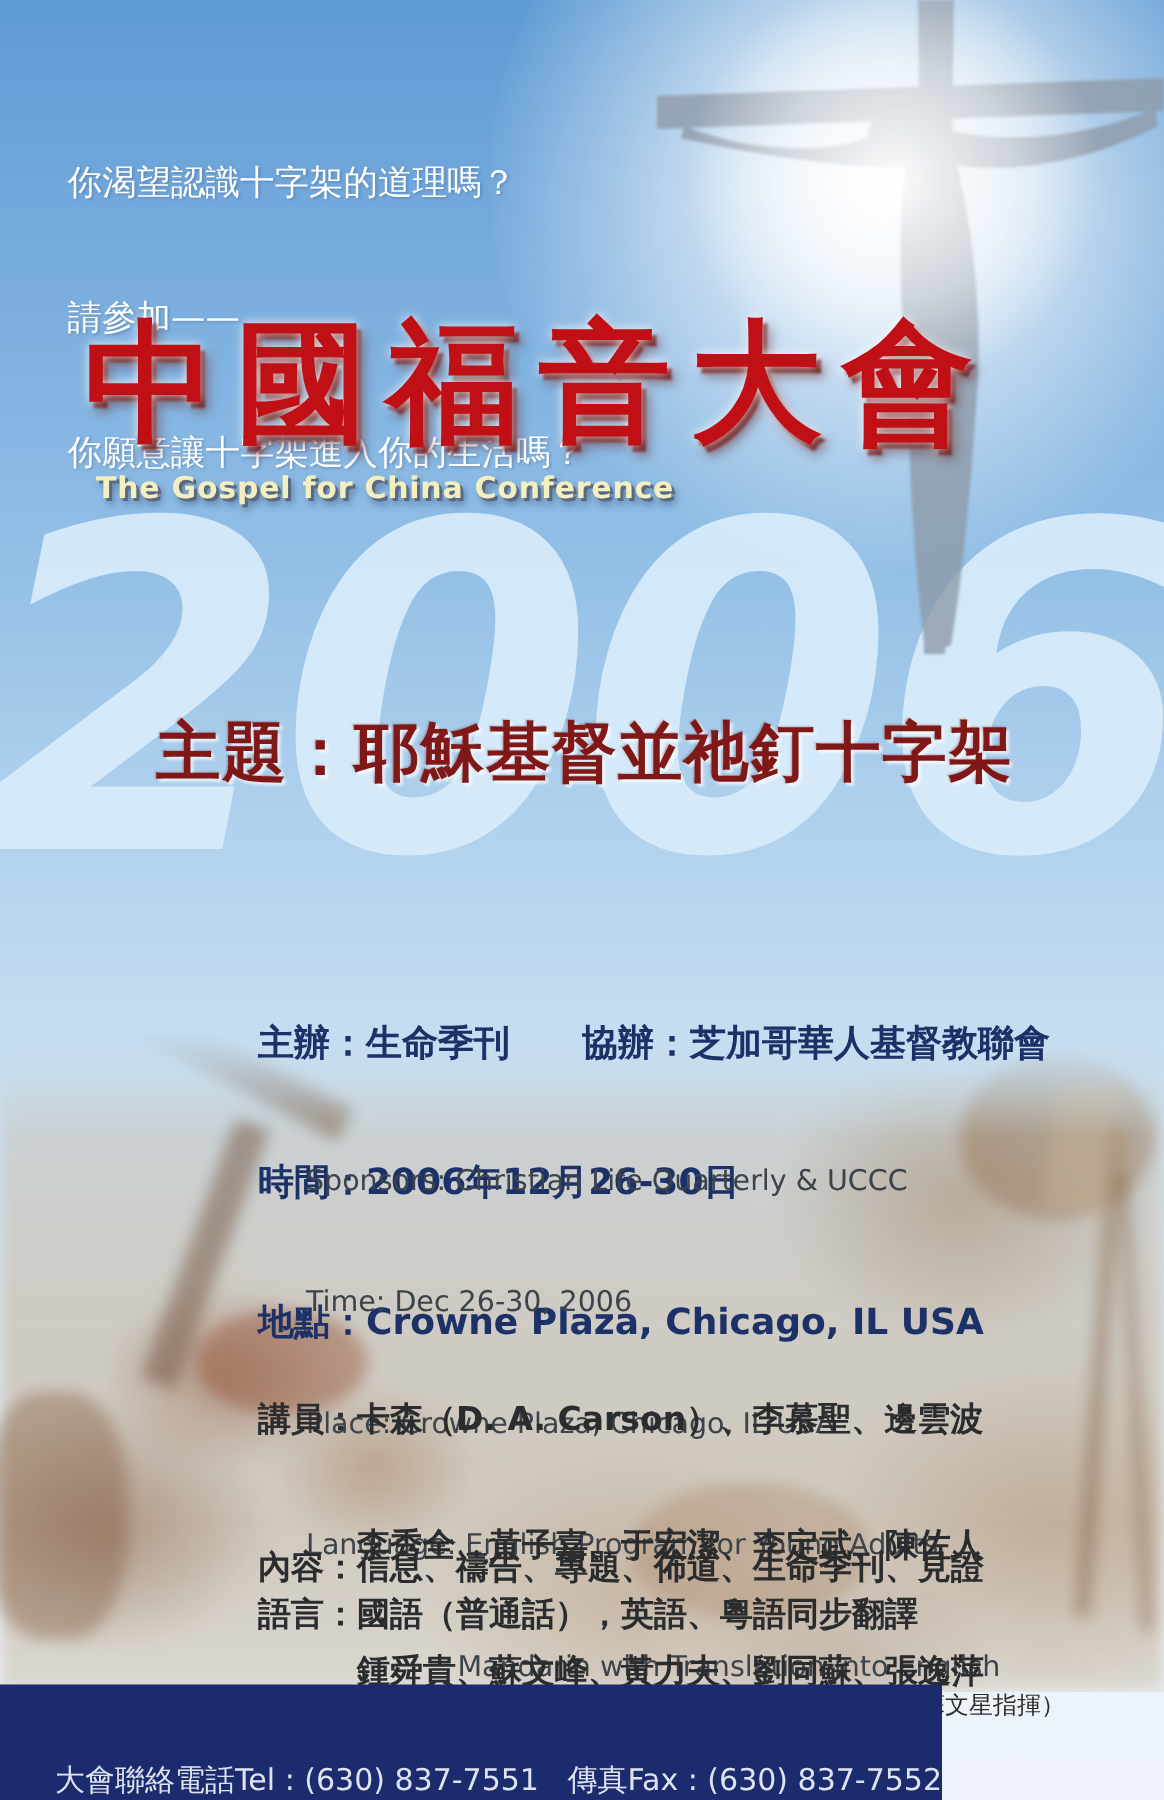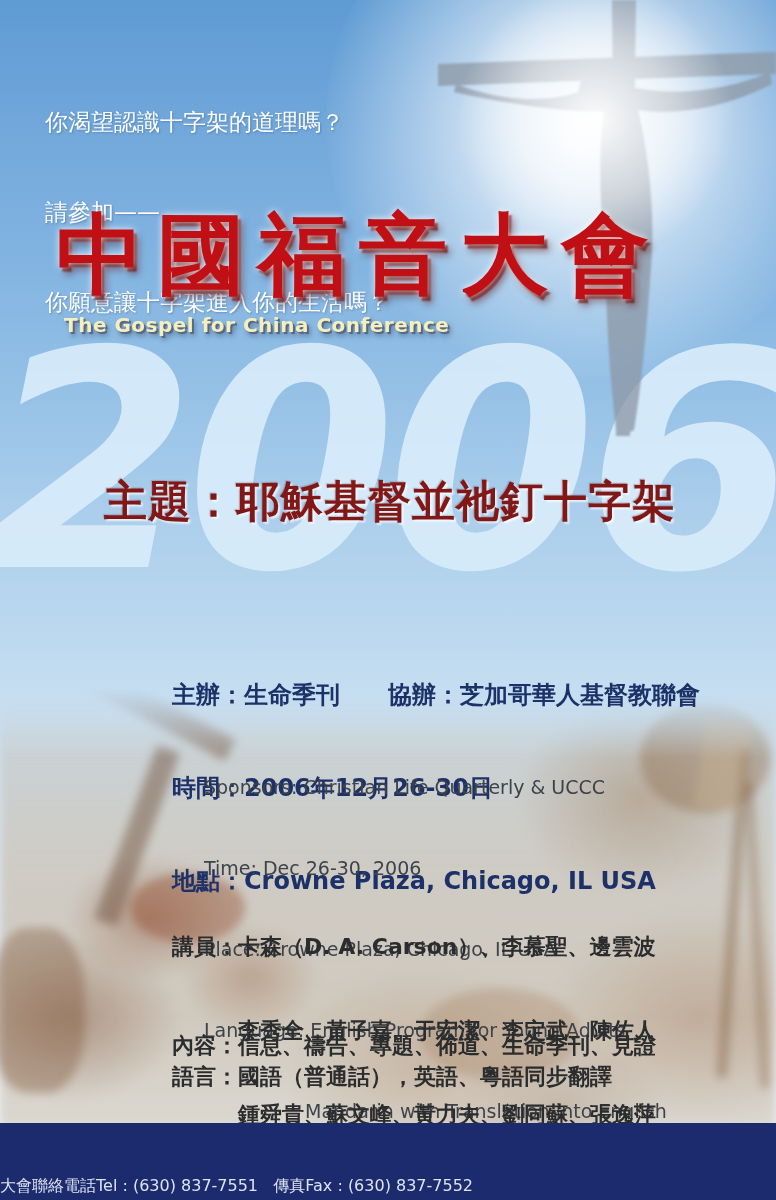--- a/index.html
+++ b/index.html
@@ -62,22 +62,22 @@
     text-shadow:2px 2px 0 rgba(88,102,128,.95),3px 4px 5px rgba(60,75,100,.55);}
   .infozh{left:172px;top:618px;font-size:24px;font-weight:bold;line-height:31px;color:#1c3168;}
   .infoen{left:188px;top:720px;font-size:19px;line-height:27px;color:#3d434b;margin-left:16px;}
   .infoen .ind{padding-left:101px;text-align:right;}
   .blk{font-size:22px;font-weight:bold;line-height:28px;color:#2a2c2e;}
   .speakers{left:172px;top:877px;}
   .speakers .ind,.contents .ind{padding-left:66px;}
   .contents{left:172px;top:971px;line-height:30px;}
   .small{font-family:"DejaVu Serif","Liberation Serif",serif;font-weight:normal;font-size:16px;}
   .langline{left:172px;top:1063px;}
-  .footer{left:0;top:1123px;width:776px;height:77px;background:#1c2a6e;z-index:6;
-    color:#dde3f0;font-size:16px;line-height:20px;text-align:left;padding-top:13px;box-sizing:border-box;}
+  .footer{left:0;top:1123px;width:628px;height:77px;background:#1c2a6e;z-index:6;
+    color:#dde3f0;font-size:20px;line-height:20px;text-align:right;padding-top:13px;box-sizing:border-box;}
   .footer div{white-space:pre;}
 </style>
 </head>
 <body>
 
 <div id="poster">
 
   <div class="abs glow1"></div>
 
   <div class="abs year">2006</div>

